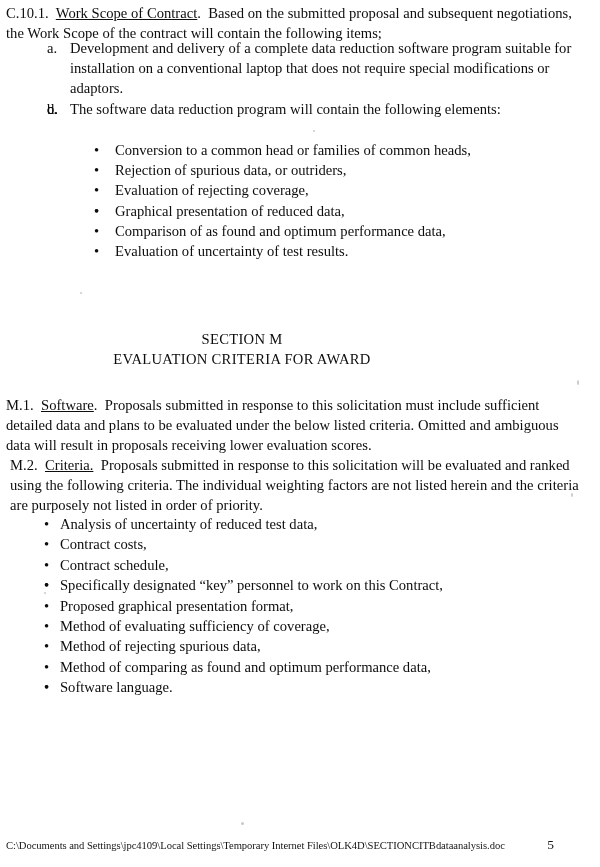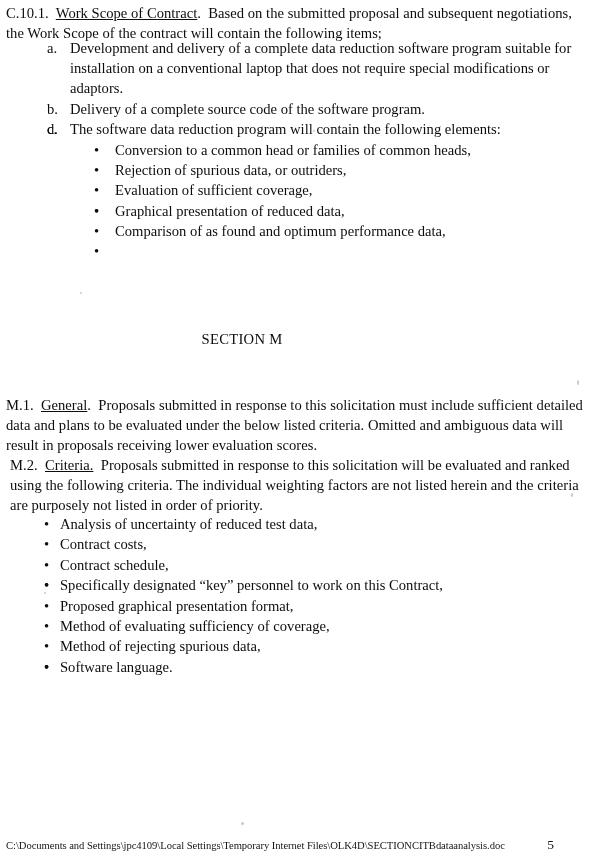--- a/index.html
+++ b/index.html
@@ -183,21 +183,20 @@
       <span>Based on the submitted proposal and subsequent negotiations, the Work Scope of the contract will contain the following items;</span></p>
   </div>
 
   <ol class="lettered">
     <li>
       <span class="marker">a.</span>
       <span>Development and delivery of a complete data reduction software program suitable for installation on a conventional laptop that does not require special modifications or adaptors.</span>
     </li>
     <li>
       <span class="marker">b.</span>
-      <span>Delivery of a complete source code of the software program.</span>
     </li>
     <li>
       <span class="marker">c.</span>
     </li>
     <li>
       <span class="marker">d.</span>
       <span>The software data reduction program will contain the following elements:</span>
     </li>
   </ol>
 
@@ -205,45 +204,47 @@
     <li>
       <span class="dot">•</span>
       <span>Conversion to a common head or families of common heads,</span>
     </li>
     <li>
       <span class="dot">•</span>
       <span>Rejection of spurious data, or outriders,</span>
     </li>
     <li>
       <span class="dot">•</span>
-      <span>Evaluation of sufficient coverage,</span>
+      <span>Evaluation of rejecting coverage,</span>
     </li>
     <li>
       <span class="dot">•</span>
     </li>
     <li>
       <span class="dot">•</span>
       <span>Graphical presentation of reduced data,</span>
     </li>
     <li>
       <span class="dot">•</span>
       <span>Comparison of as found and optimum performance data,</span>
     </li>
     <li>
       <span class="dot">•</span>
+      <span>Evaluation of uncertainty of test results.</span>
     </li>
   </ul>
 
   <div class="section-head">
     <div>SECTION M</div>
+    <div>EVALUATION CRITERIA FOR AWARD</div>
   </div>
 
   <div class="blk-m1">
     <p class="para"><span>M.1.</span>&nbsp;
-      <span class="u">General</span><span>.</span>&nbsp;
+      <span class="u">Software</span><span>.</span>&nbsp;
       <span>Proposals submitted in response to this solicitation must include sufficient detailed data and plans to be evaluated under the below listed criteria.  Omitted and ambiguous data will result in proposals receiving lower evaluation scores.</span></p>
   </div>
 
   <div class="blk-m2">
     <p class="para"><span>M.2.</span>&nbsp;
       <span class="u">Criteria.</span><span></span>&nbsp;
       <span>Proposals submitted in response to this solicitation will be evaluated and ranked using the following criteria.  The individual weighting factors are not listed herein and the criteria are purposely not listed in order of priority.</span></p>
   </div>
 
   <ul class="bullets-shallow">
@@ -273,20 +274,21 @@
     <li>
       <span class="dot">•</span>
       <span>Method of evaluating sufficiency of coverage,</span>
     </li>
     <li>
       <span class="dot">•</span>
       <span>Method of rejecting spurious data,</span>
     </li>
     <li>
       <span class="dot">•</span>
+      <span>Method of comparing as found and optimum performance data,</span>
     </li>
     <li>
       <span class="dot">•</span>
     </li>
     <li>
       <span class="dot">•</span>
       <span>Software language.</span>
     </li>
   </ul>
 

